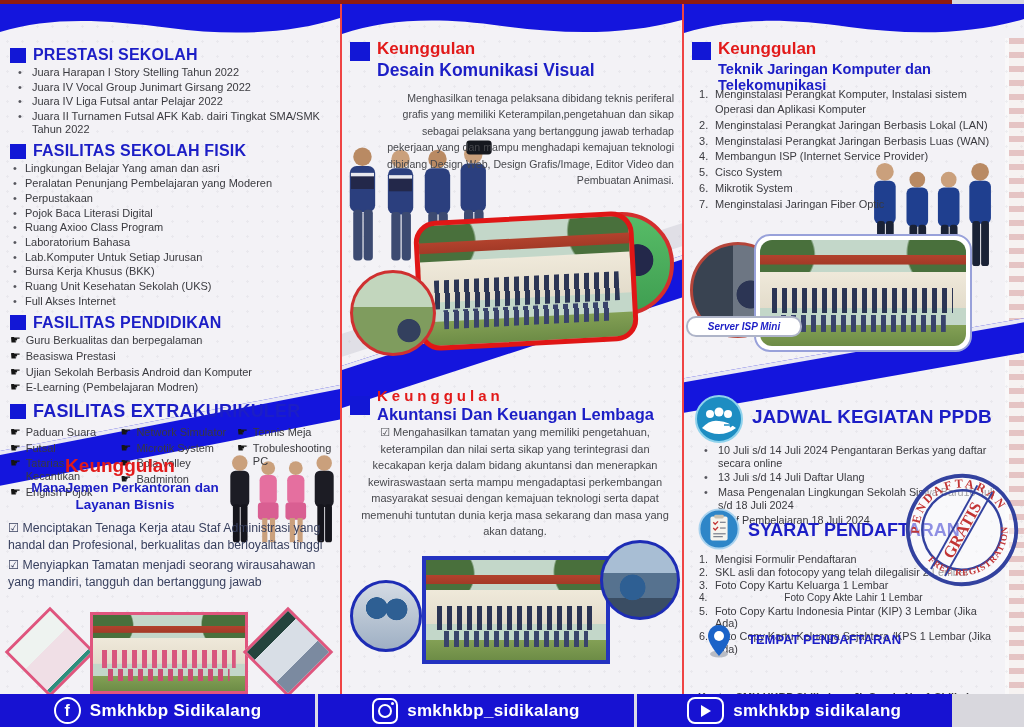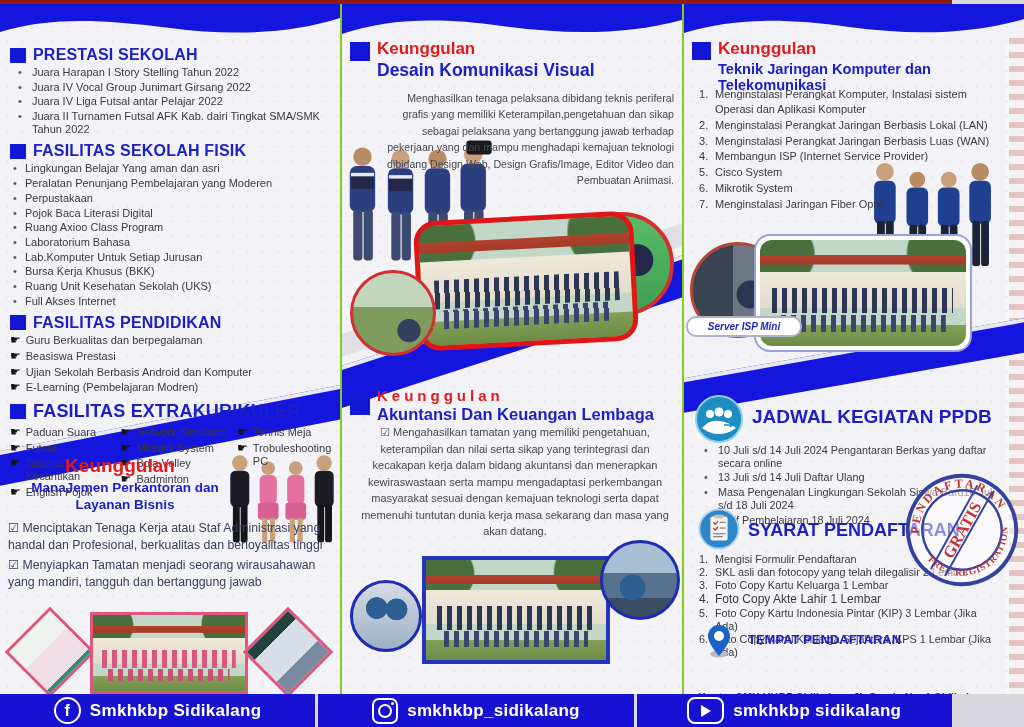--- a/index.html
+++ b/index.html
@@ -1,17 +1,17 @@
 <!DOCTYPE html>
 <html><head>
 <meta charset="utf-8">
 <style>
   html,body{margin:0;padding:0;width:1024px;height:727px;overflow:hidden;
     font-family:"Liberation Sans","DejaVu Sans",sans-serif;background:#d8d7dd;}
-  .page{position:relative;width:952px;height:727px;background:#84cc16;}
+  .page{position:relative;width:952px;height:727px;background:#ef4444;}
   .topstrip{position:absolute;top:0;left:0;right:0;height:4px;background:#8e1b10;z-index:6;}
   .panel{position:absolute;top:4px;height:690px;background:#f3f2f6;overflow:hidden;}
   .panel-left{left:0;width:340px;}
   .panel-mid{left:342px;width:340px;}
   .panel-right{left:684px;width:340px;}
   .panel::after{content:"";position:absolute;inset:0;pointer-events:none;z-index:0;
     background-image:radial-gradient(#b9b9c6 1px,transparent 1.4px);background-size:15px 15px;opacity:.18;}
   .wave{position:absolute;top:0;left:0;width:100%;height:34px;z-index:3;}
   
   .ribbon{position:absolute;height:30px;background:#1415dd;border-top:4px solid #e9e9f4;z-index:1;}
@@ -428,21 +428,21 @@
       <path d="M16,21 l2,2 l3,-3" stroke="#c23434" stroke-width="1.4" fill="none"></path>
       <line x1="23" y1="21" x2="29" y2="21" stroke="#7c828e" stroke-width="1.3"></line>
       <line x1="16" y1="27" x2="29" y2="27" stroke="#7c828e" stroke-width="1.3"></line>
       <line x1="16" y1="30" x2="26" y2="30" stroke="#7c828e" stroke-width="1.3"></line>
     </svg>
     <div class="abs prog-title" style="left:64px;top:516px;font-size:18px;z-index:3;">SYARAT PENDAFTARAN</div>
     <ol class="numlist abs" style="top:548px;left:14px;right:32px;z-index:3;">
         <li style="font-size:10.8px;line-height:1.18;margin:0.5px 0;">Mengisi Formulir Pendaftaran</li>
         <li style="font-size:10.8px;line-height:1.18;margin:0.5px 0;">SKL asli dan fotocopy yang telah dilegalisir 2 Lembar</li>
         <li style="font-size:10.8px;line-height:1.18;margin:0.5px 0;">Foto Copy Kartu Keluarga 1 Lembar</li>
-        <li style="font-size:12px;line-height:1.18;margin:0.5px 0;">Foto Copy Akte Lahir 1 Lembar</li>
+        <li style="font-size:10px;line-height:1.18;margin:0.5px 0;text-align:center;">Foto Copy Akte Lahir 1 Lembar</li>
         <li style="font-size:10.8px;line-height:1.18;margin:0.5px 0;">Foto Copy Kartu Indonesia Pintar  (KIP) 3 Lembar (Jika Ada)</li>
         <li style="font-size:10.8px;line-height:1.18;margin:0.5px 0;">Foto Copy Kartu Keluarga Sejahtera /KPS 1 Lembar (Jika Ada)</li>
       </ol>
 
     <svg class="icon-bubble" style="left:22px;top:620px;width:26px;height:34px;" viewBox="0 0 24 34">
       <ellipse cx="12" cy="30" rx="9" ry="3.5" fill="#b9bcc4"></ellipse>
       <path d="M12,1 C5.9,1 1,5.9 1,12 c0,8 11,20 11,20 s11,-12 11,-20 C23,5.9 18.1,1 12,1 Z" fill="#1b63c8"></path>
       <circle cx="12" cy="12" r="5" fill="#fff"></circle>
     </svg>
     <div class="abs prog-title" style="left:64px;top:628px;font-size:13px;z-index:3;">TEMPAT PENDAFTARAN</div>

